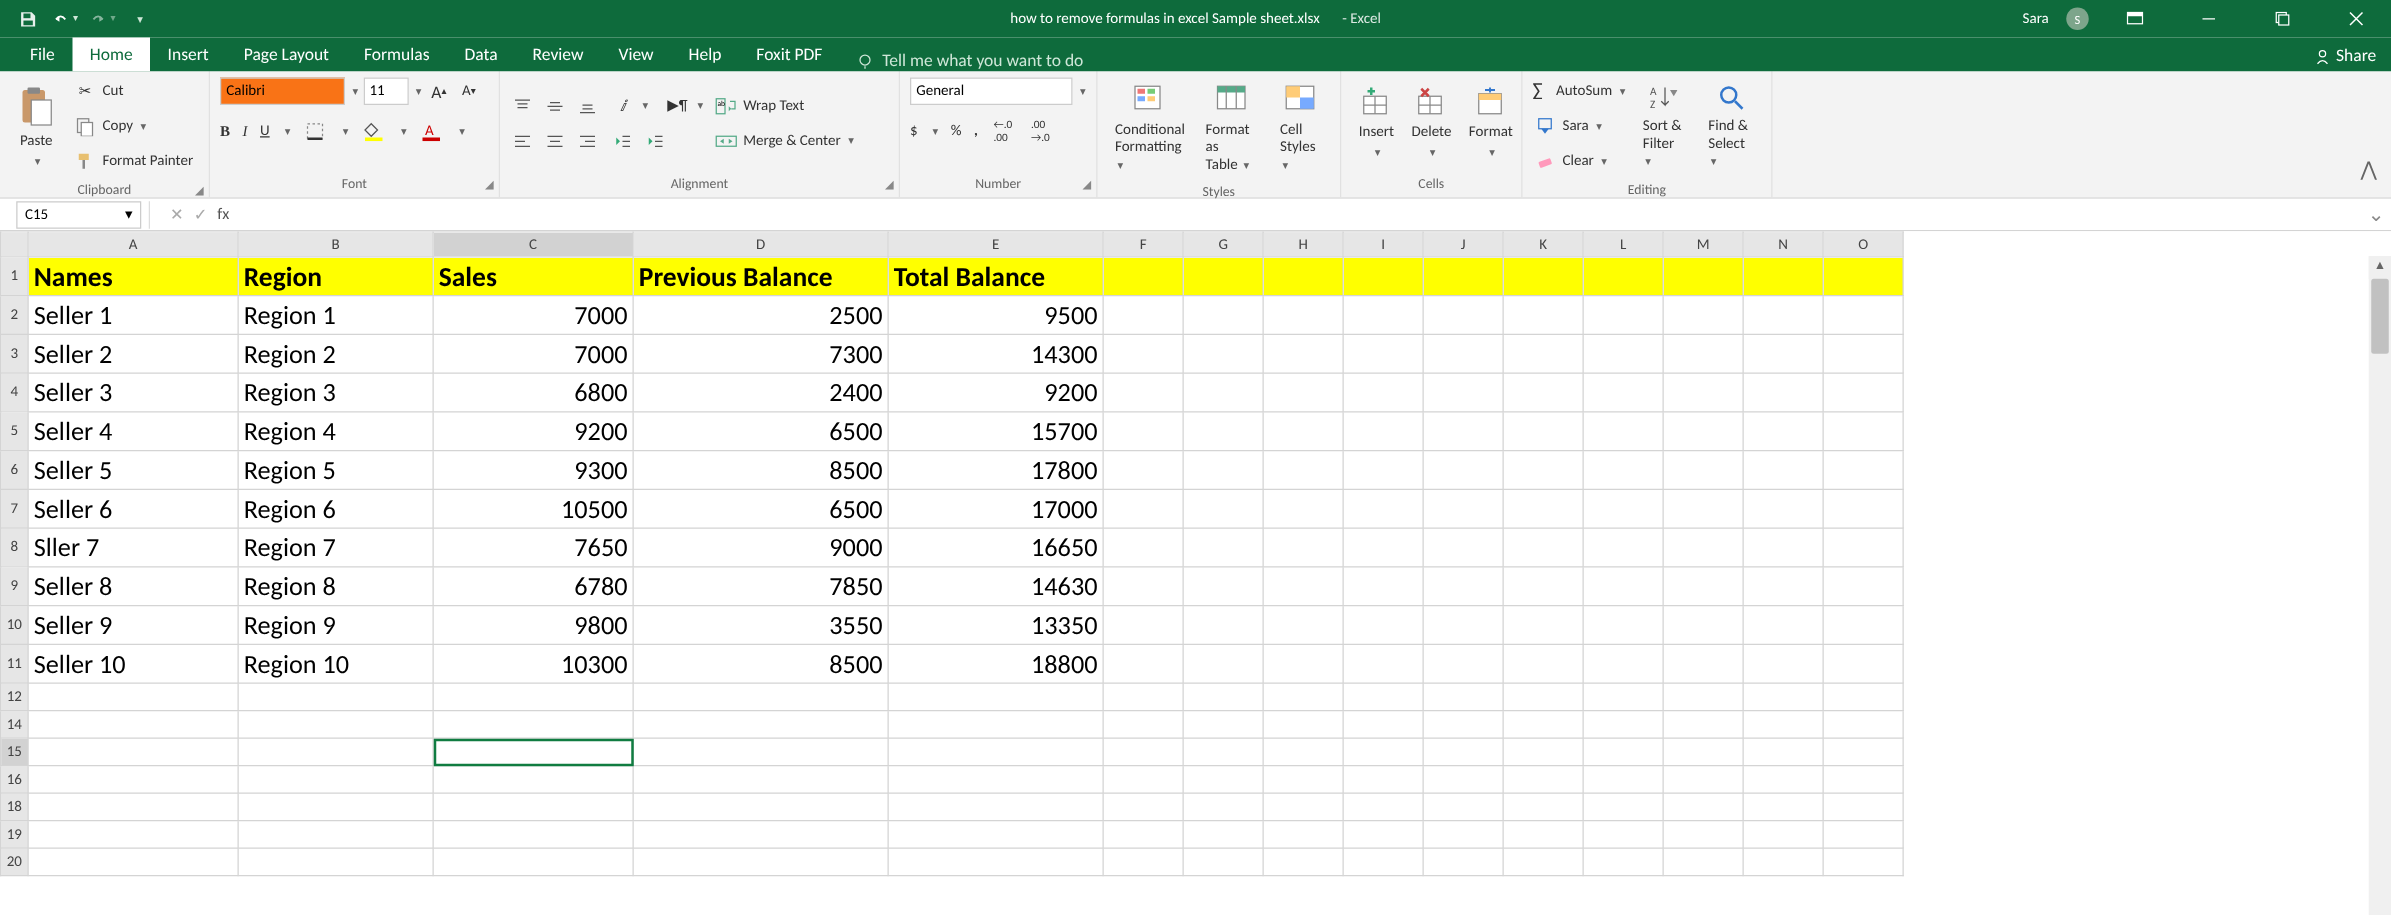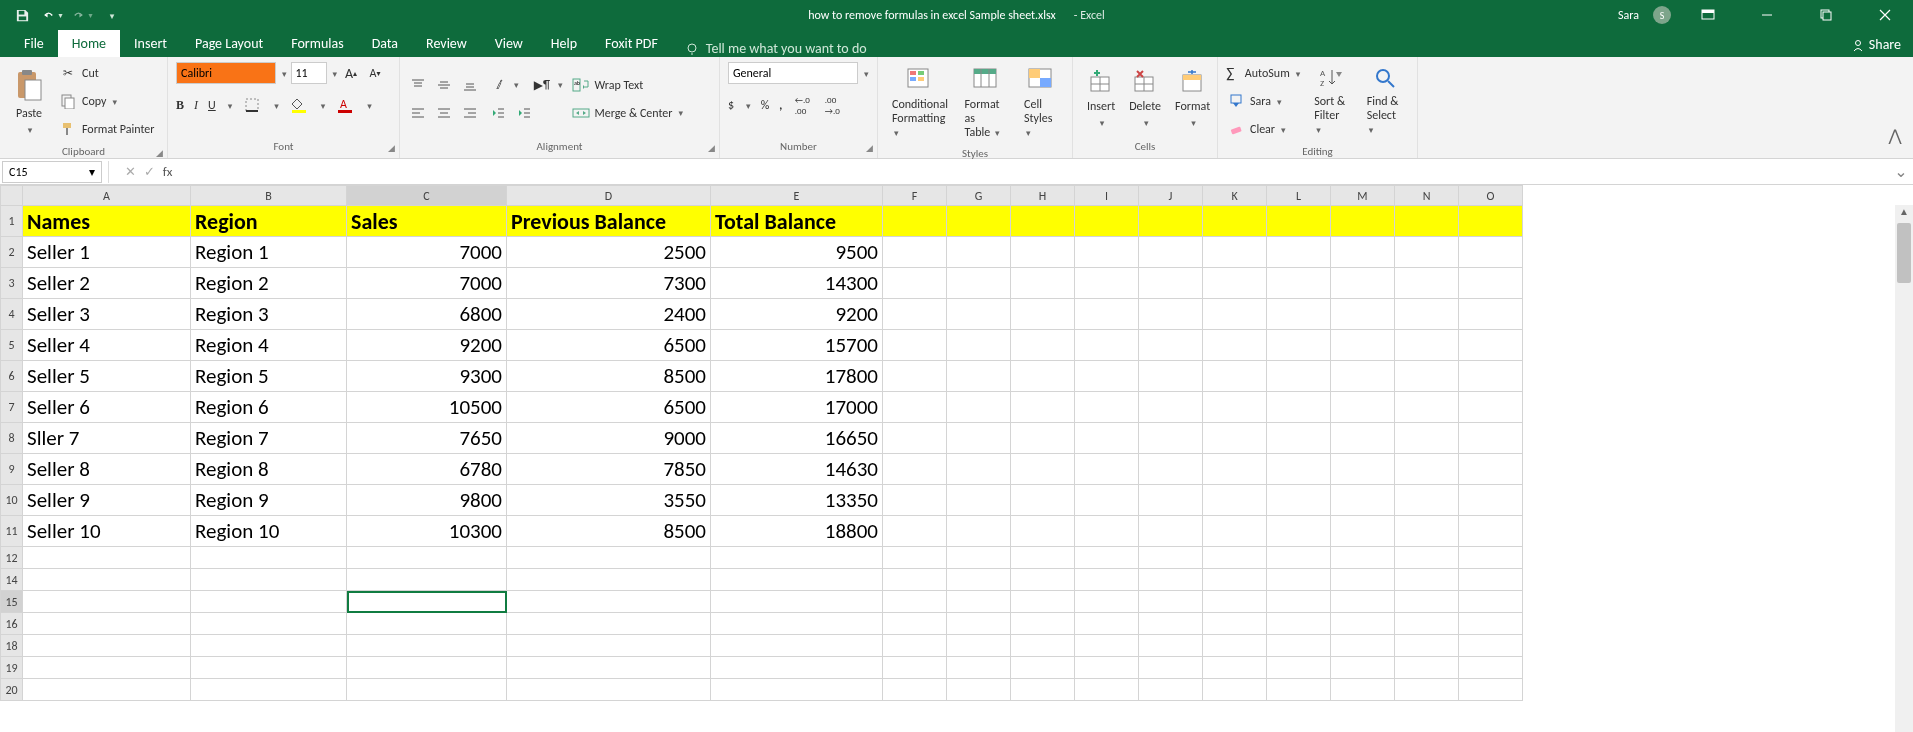--- a/index.html
+++ b/index.html
@@ -32,21 +32,21 @@
 .ribbon .vcol { display:flex; flex-direction:column; gap:4px; justify-content:center; }
 .ribbon .icon-sq { width:20px; height:20px; display:inline-flex; align-items:center; justify-content:center; }
 .ribbon .dd { font-size:9px; color:#666; margin-left:2px; }
 .ribbon input.font-name { width:100px; height:22px; border:1px solid #ccc; font-size:12px; padding:0 4px; background:#f97316; }
 .ribbon input.font-size { width:36px; height:22px; border:1px solid #ccc; font-size:12px; padding:0 4px; background:#fff; }
 .ribbon .numfmt { width:130px; height:22px; border:1px solid #ccc; font-size:12px; padding:0 4px; background:#fff; }
 .collapse-btn { width:24px; height:24px; display:flex; align-items:flex-start; justify-content:center; align-self:flex-end; margin-right:6px; margin-bottom:8px; color:#666; }
 
 
 .fbar-row { height: 26px; border-bottom:1px solid #d4d4d4; display:flex; align-items:center; background:#fff; }
-.name-box { width:100px; height:22px; border:1px solid #ccc; margin-left:2px; font-size:12px; padding:0 6px; display:flex; align-items:center; justify-content:space-between; }
+.name-box { width:100px; height:22px; border:1px solid #ccc; margin-left:13px; font-size:12px; padding:0 6px; display:flex; align-items:center; justify-content:space-between; }
 .fbar-btns { display:flex; gap:8px; padding:0 10px; color:#aaa; font-size:13px; }
 .fbar-input { flex:1; height:22px; border:none; font-size:13px; padding:0 6px; }
 .fbar-expand { width:24px; text-align:center; color:#888; }
 
 
 .grid-wrap { position:relative; height: calc(732px - 30px - 27px - 102px - 26px); background:#fff; overflow:hidden; }
 .grid { border-collapse:collapse; table-layout:fixed; }
 .grid th, .grid td { border:1px solid #d4d4d4; font-size:13px; height:22px; overflow:hidden; white-space:nowrap; }
 .grid thead th { background:#e6e6e6; color:#444; font-weight:normal; text-align:center; font-size:12px; height:20px; }
 .grid .rowhdr { background:#e6e6e6; color:#444; text-align:center; font-size:12px; width:22px; }

